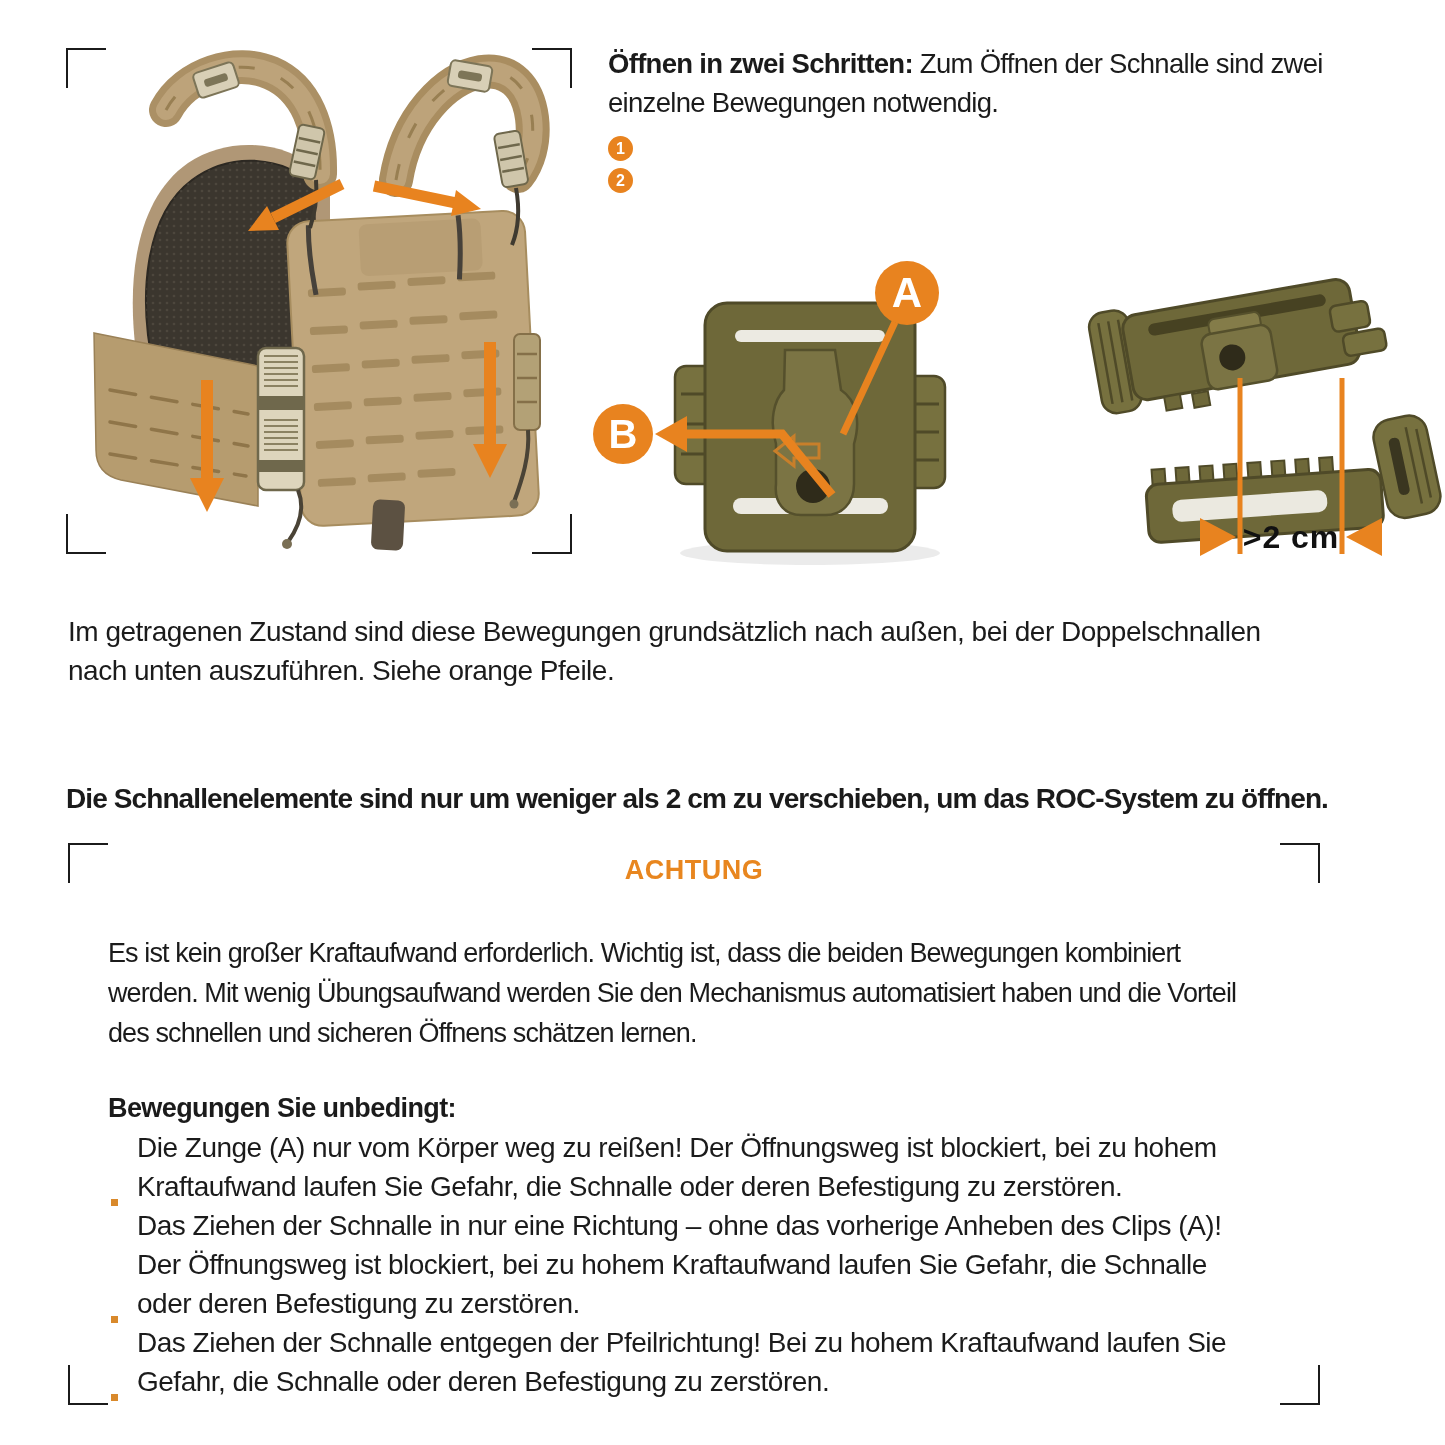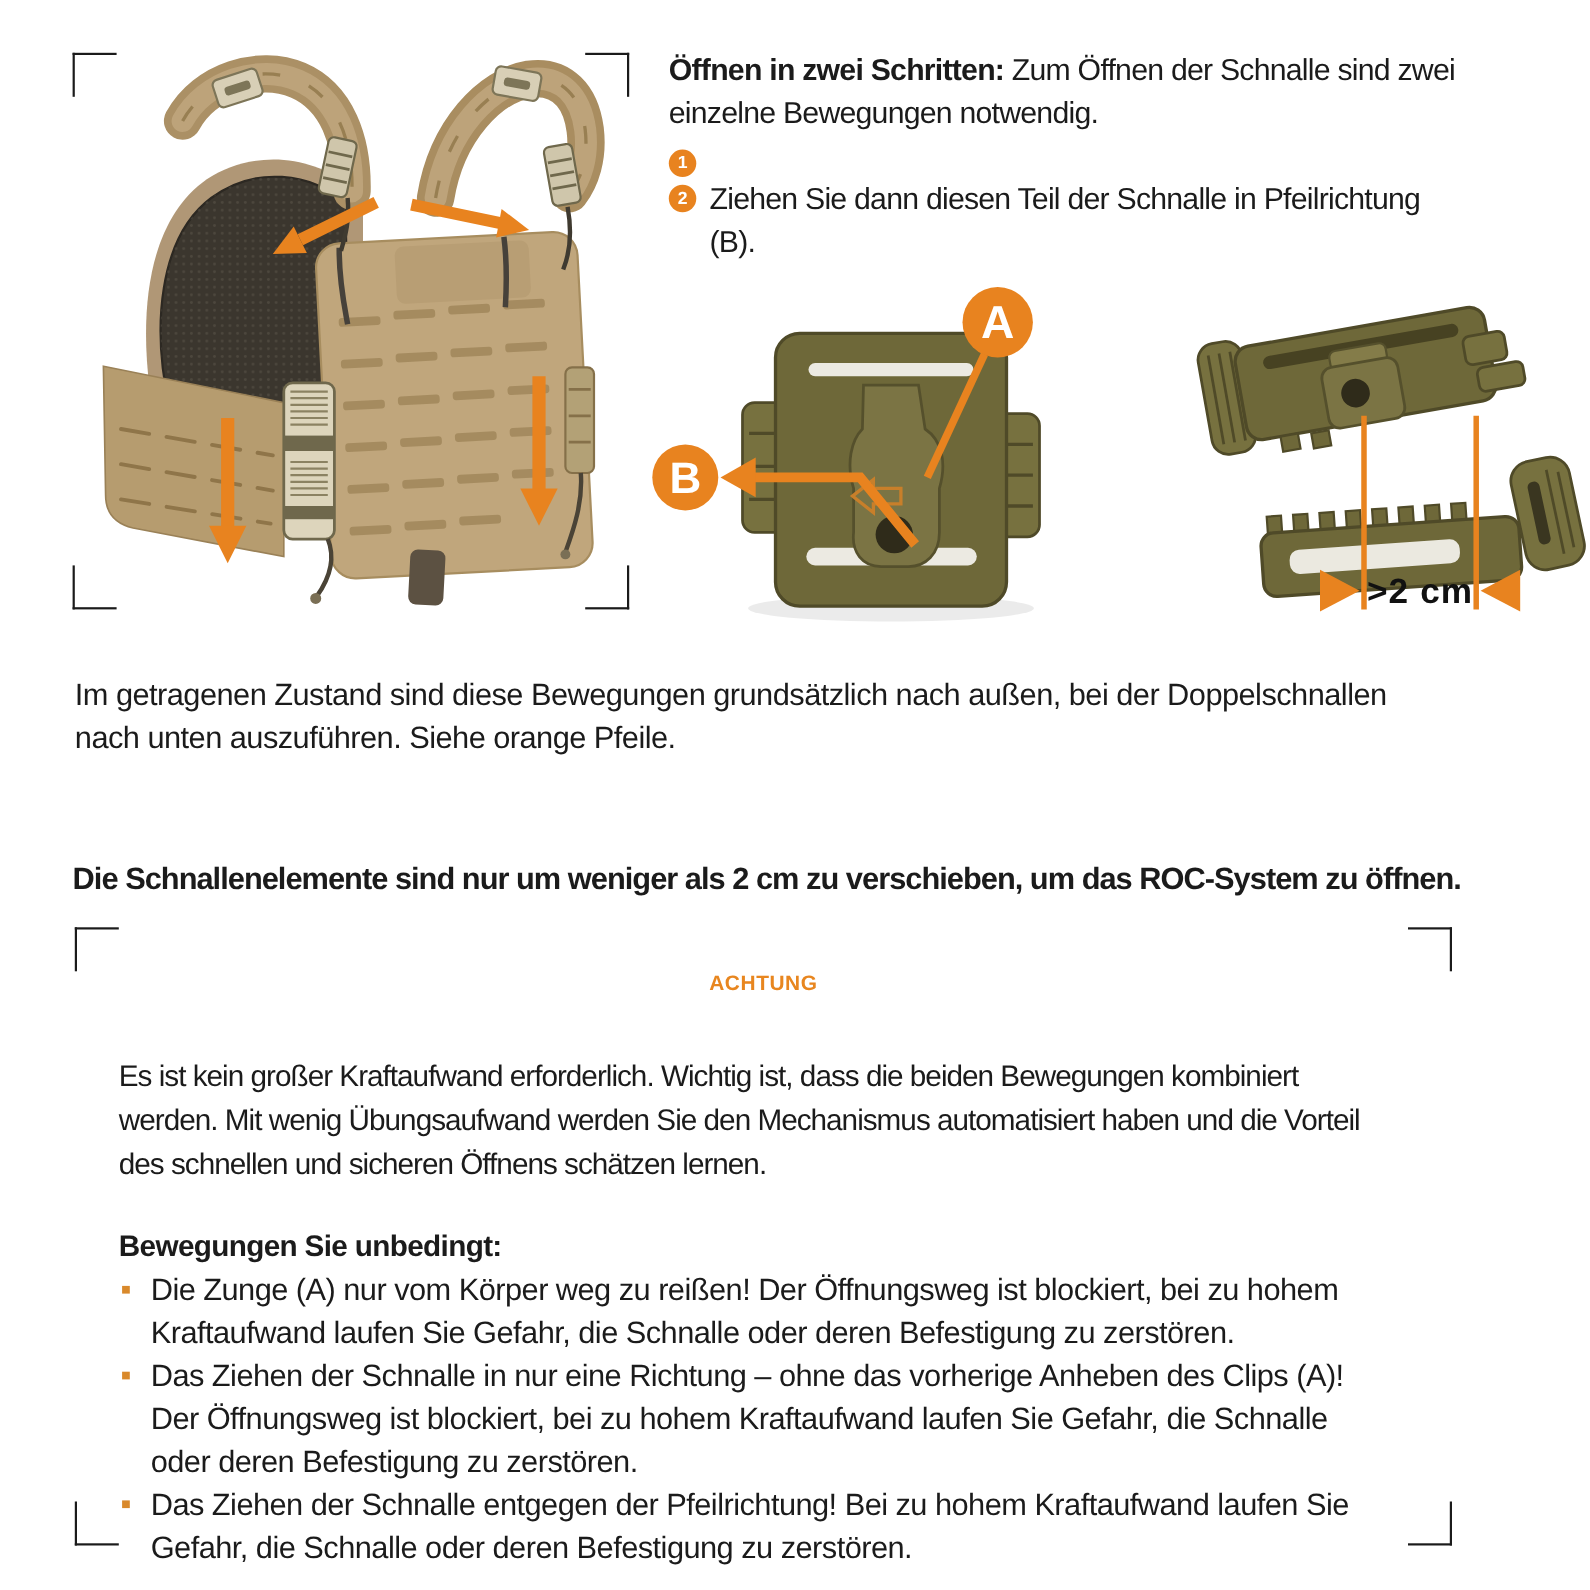--- a/index.html
+++ b/index.html
@@ -18,27 +18,27 @@
   .step-num{
     flex:0 0 auto;width:25px;height:25px;border-radius:50%;
     background:#E8831F;color:#fff;font-weight:700;font-size:16px;
     line-height:25px;text-align:center;margin:7px 12px 0 0;letter-spacing:0;
   }
   .step-text{white-space:pre-line;}
   .para1{left:68px;top:612px;width:1340px;font-size:28px;line-height:39px;letter-spacing:-0.5px;}
   .para2{left:66px;top:731px;width:1370px;font-size:28px;line-height:39px;font-weight:700;letter-spacing:-0.9px;margin-top:48px;}
   
   .warning{left:68px;top:843px;width:1252px;height:562px;overflow:visible;}
-  .warning-title{margin-top:36px;text-align:center;font-size:19px;font-weight:700;
+  .warning-title{margin-top:11px;text-align:center;font-size:27px;font-weight:700;
     color:#E8861F;letter-spacing:0.5px;line-height:32px;}
   .warning-body{margin:47px 0 0 40px;font-size:27px;line-height:40px;font-weight:400;
     letter-spacing:-0.9px;}
   .avoid-heading{margin:36px 0 0 40px;font-size:27px;line-height:39px;font-weight:700;letter-spacing:-0.6px;}
   .avoid-list{margin:0 0 0 40px;padding:0;list-style:none;}
-  .avoid-item{display:flex;align-items:flex-start;font-size:28px;line-height:39px;letter-spacing:-0.5px;}
+  .avoid-item{display:flex;align-items:flex-end;font-size:28px;line-height:39px;letter-spacing:-0.5px;}
   .bullet-sq{flex:0 0 auto;width:7px;height:7px;background:#D9892B;margin:16px 19px 0 3px;}
   
   .corner{position:absolute;width:38px;height:38px;}
   .c-dark{border-color:#3A3A3C;}
   .c-gold{border-color:#CDA052;}
   .tl{left:0;top:0;border-left:2.5px solid;border-top:2.5px solid;}
   .tr{right:0;top:0;border-right:2.5px solid;border-top:2.5px solid;}
   .bl{left:0;bottom:0;border-left:2.5px solid;border-bottom:2.5px solid;}
   .br{right:0;bottom:0;border-right:2.5px solid;border-bottom:2.5px solid;}
   .tl.c-dark,.tr.c-dark,.bl.c-dark,.br.c-dark{border-width:2.5px;}
@@ -197,22 +197,20 @@
 
 <div class="abs intro">
   <div><b>Öffnen in zwei Schritten:</b><span class="pre"> Zum Öffnen der Schnalle sind zwei
 einzelne Bewegungen notwendig.</span></div>
   <div class="steps">
     <div class="step">
       <span class="step-num">1</span>
     </div>
     <div class="step">
       <span class="step-num">2</span>
-      <span class="step-text">Ziehen Sie dann diesen Teil der Schnalle in Pfeilrichtung
-(B).</span>
     </div>
   </div>
 </div>
 
 <div class="abs fig-buckle1">
   <svg width="430" height="345" viewBox="0 0 430 345">
     <ellipse cx="225" cy="305" rx="130" ry="12" fill="#000000" opacity="0.08"></ellipse>
 
     <rect x="90" y="118" width="40" height="118" rx="11" fill="#77713f" stroke="#4f4a28" stroke-width="2.5"></rect>
     <line x1="96" y1="146" x2="124" y2="146" stroke="#4f4a28" stroke-width="3"></line>

